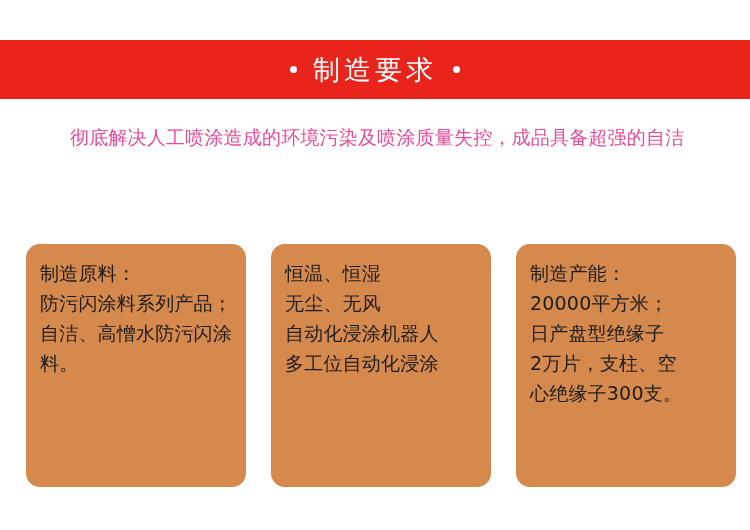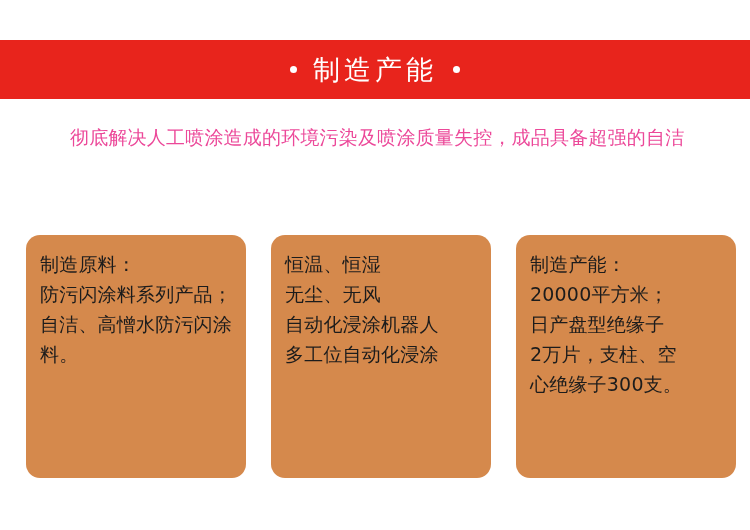--- a/index.html
+++ b/index.html
@@ -83,38 +83,39 @@
     display: flex;
     justify-content: space-between;
   }
   .card {
     width: 220px;
     height: 243px;
     background: #d5894c;
     border-radius: 14px;
     box-sizing: border-box;
     padding: 14px 0 0 14px;
+    margin-top: 9px;
   }
   .card-line {
     color: #1c1c1c;
     font-size: 19px;
     line-height: 30px;
     white-space: nowrap;
     letter-spacing: 0.2px;
   }
 </style>
 </head>
 <body>
 
 <div class="page">
 
   <div class="banner">
     <div class="banner-inner">
       <span class="bullet"></span>
-      <span class="banner-title">制造产能</span>
+      <span class="banner-title">制造要求</span>
       <span class="bullet"></span>
     </div>
   </div>
 
   <div class="intro">
     <div class="intro-line first">彻底解决人工喷涂造成的环境污染及喷涂质量失控，成品具备超强的自洁</div>
   </div>
 
   <div class="cards">
 

